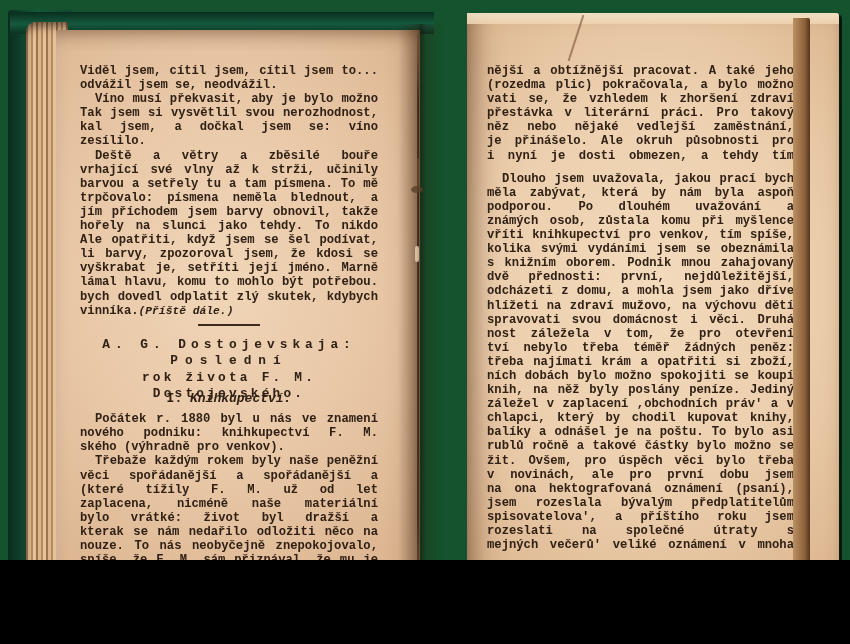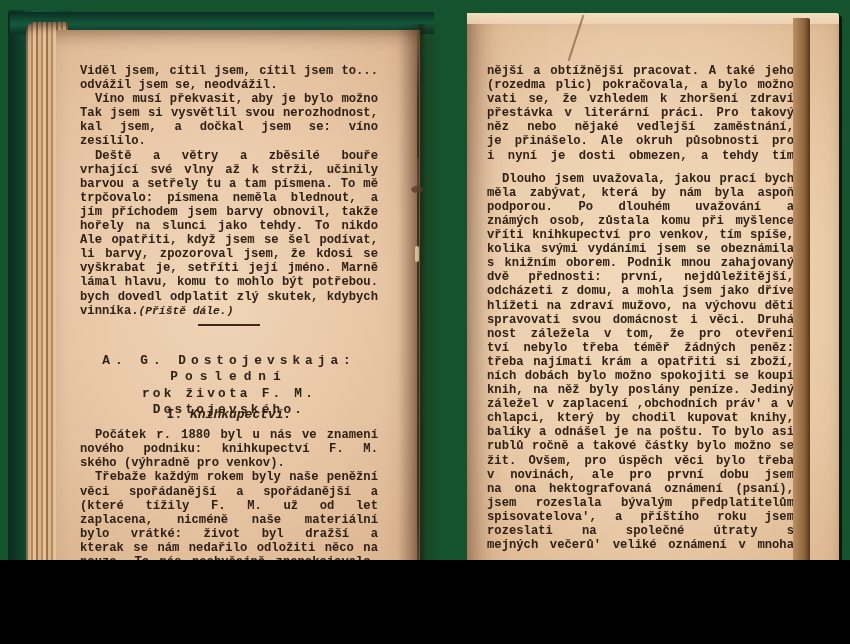--- a/index.html
+++ b/index.html
@@ -53,21 +53,21 @@
   #right-col{left:20px;top:51px;width:307px;}
   .para{margin:0;}
   .para.gap{margin-top:9px;}
   .line{height:14.1px;line-height:14.1px;overflow:hidden;text-align:justify;text-align-last:justify;}
   .line.end{text-align-last:left;}
   .line.indent{text-indent:15px;}
   .line.split{display:flex;justify-content:flex-start;text-align:left;}
   .cont-note{font-style:italic;font-size:11.3px;}
   .rule-wrap{height:11px;margin:2px 0 2px;display:flex;align-items:center;justify-content:center;}
   .rule{width:62px;height:2px;background:#3d2a1c;}
-  .heading{margin-top:22px;}
+  .heading{margin-top:6px;}
   .h-line{text-align:center;height:16.5px;line-height:16.5px;font-size:12.8px;}
   .h-line.h1{letter-spacing:5px;}
   .h-line.h2{letter-spacing:7px;}
   .h-line.h3{letter-spacing:3.2px;}
   .subhead{text-align:center;height:22px;line-height:22px;font-size:13px;margin:2px 0 2px;}
   .subhead .it{font-style:italic;}
   .pagenum{position:absolute;text-align:center;font-size:11px;font-weight:700;color:var(--ink);}
   .pagenum.left{left:24px;top:546px;width:298px;}
   .pagenum.right{left:20px;top:559px;width:307px;}
 </style>

